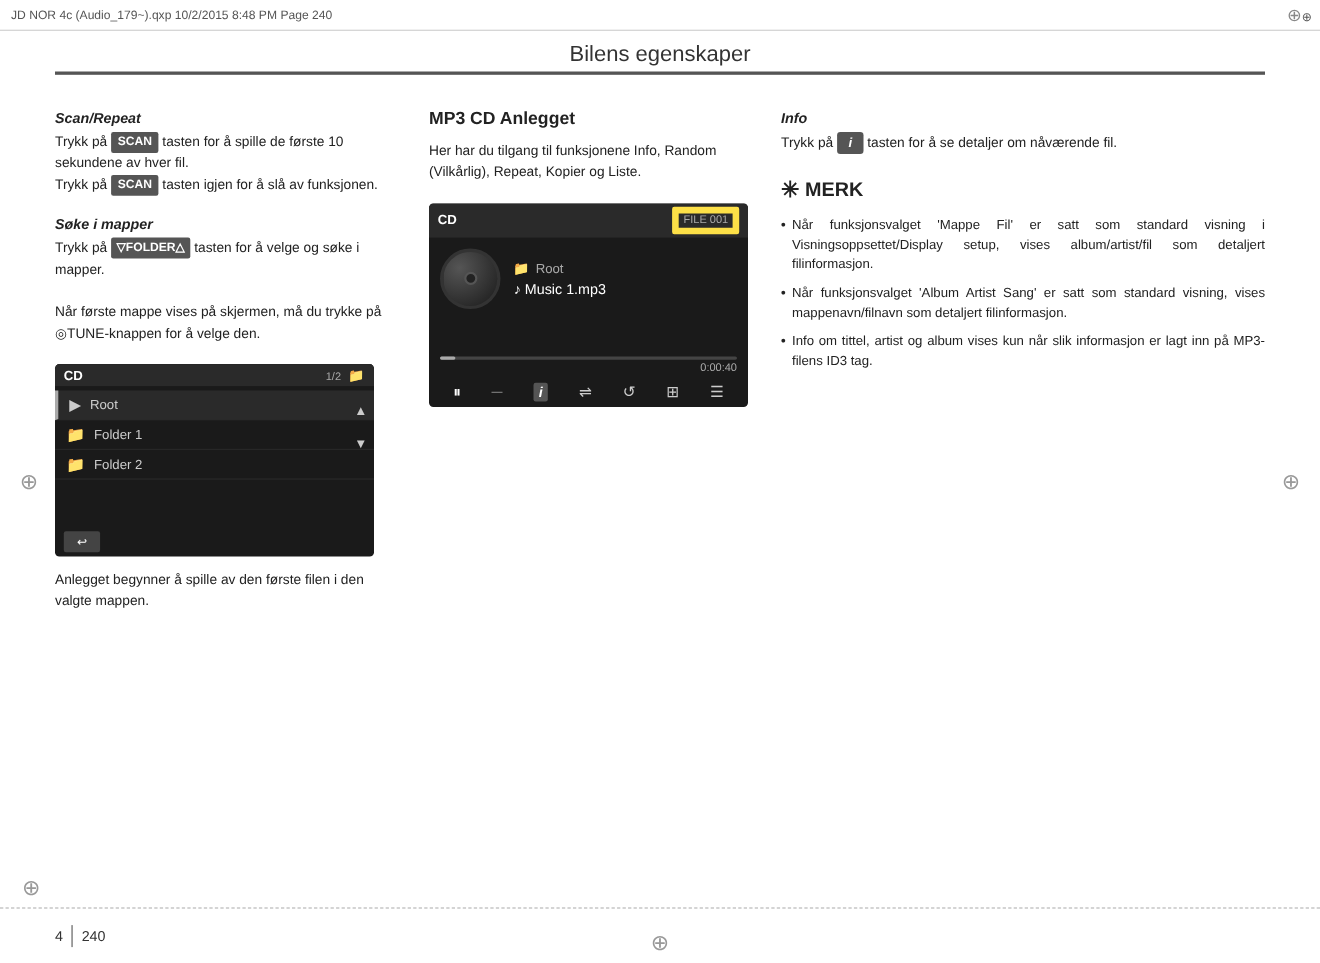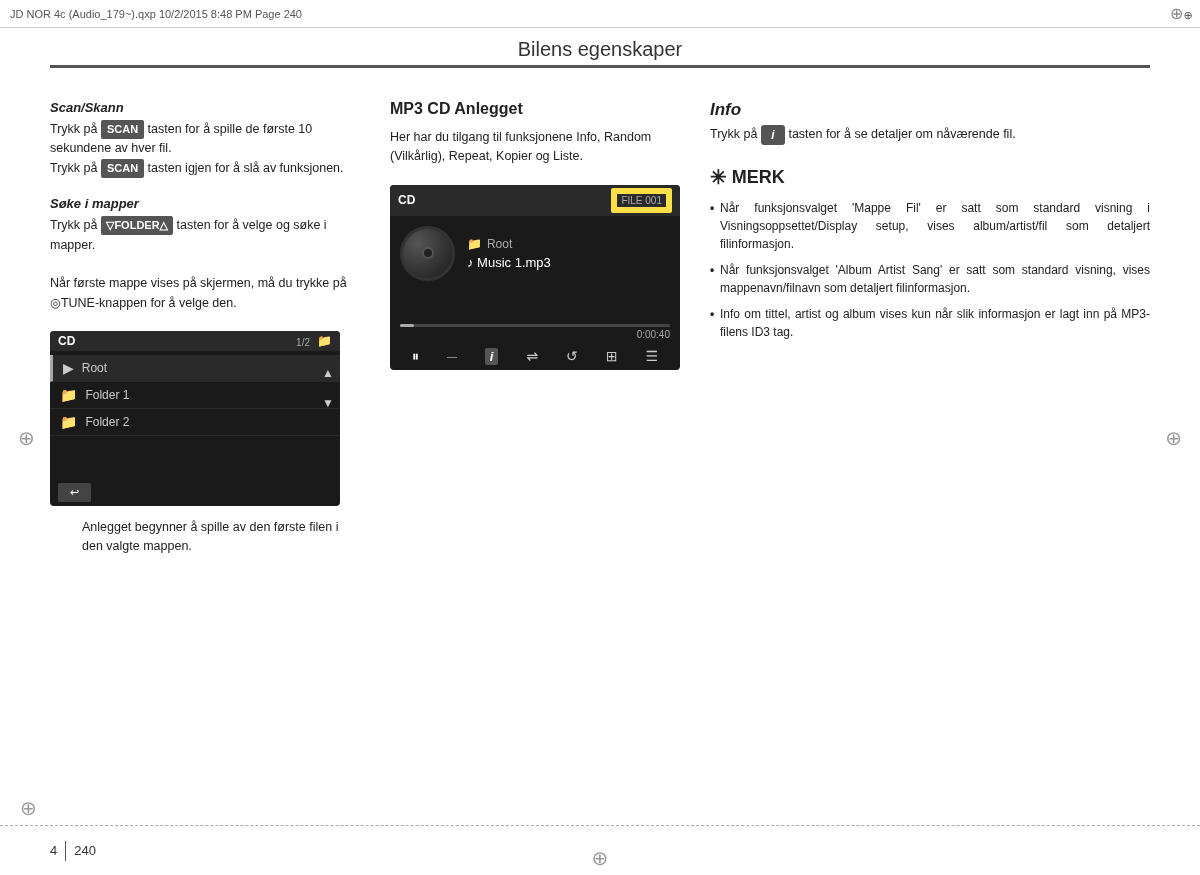--- a/index.html
+++ b/index.html
@@ -343,21 +343,21 @@
     .mp3-title {
       font-size: 16px;
       font-weight: bold;
       margin-bottom: 10px;
     }
 
     
     .info-title {
       font-style: italic;
       font-weight: bold;
-      font-size: 17px;
+      font-size: 13px;
       margin-bottom: 5px;
     }
 
     .info-btn {
       display: inline-flex;
       align-items: center;
       justify-content: center;
       width: 24px;
       height: 20px;
       background: #555;
@@ -481,21 +481,21 @@
 
 <div class="page-title-section">
   <div class="page-title">Bilens egenskaper</div>
   <div class="title-underline"></div>
 </div>
 
 <div class="content-area">
 
   <div class="left-col">
 
-    <div class="section-title">Scan/Skann</div>
+    <div class="section-title">Scan/Repeat</div>
     <div class="section-body">
       <span>Trykk på </span>
       <span class="btn-inline">SCAN</span>
       <span> tasten for å spille de første 10 sekundene av hver fil.</span>
       <br>
       <span>Trykk på </span>
       <span class="btn-inline">SCAN</span>
       <span> tasten igjen for å slå av funksjonen.</span>
     </div>
 
@@ -528,21 +528,21 @@
         </div>
       </div>
       <span class="folder-page-indicator">1/2</span>
       <span class="folder-nav-up">▲</span>
       <span class="folder-nav-down">▼</span>
       <div class="folder-back-btn">
         <span>↩</span>
       </div>
     </div>
 
-    <div class="section-body" style="margin-top:12px;margin-left:32px;">Anlegget begynner å spille av den første filen i den valgte mappen.</div>
+    <div class="section-body" style="margin-top:12px;">Anlegget begynner å spille av den første filen i den valgte mappen.</div>
   </div>
 
   <div class="mid-col">
     <div class="mp3-title">MP3 CD Anlegget</div>
     <div class="section-body">
       <span>Her  har  du  tilgang  til  funksjonene  Info, Random  (Vilkårlig),  Repeat,  Kopier  og Liste.</span>
     </div>
 
     <div class="cd-screen">
       <div class="cd-screen-header">

